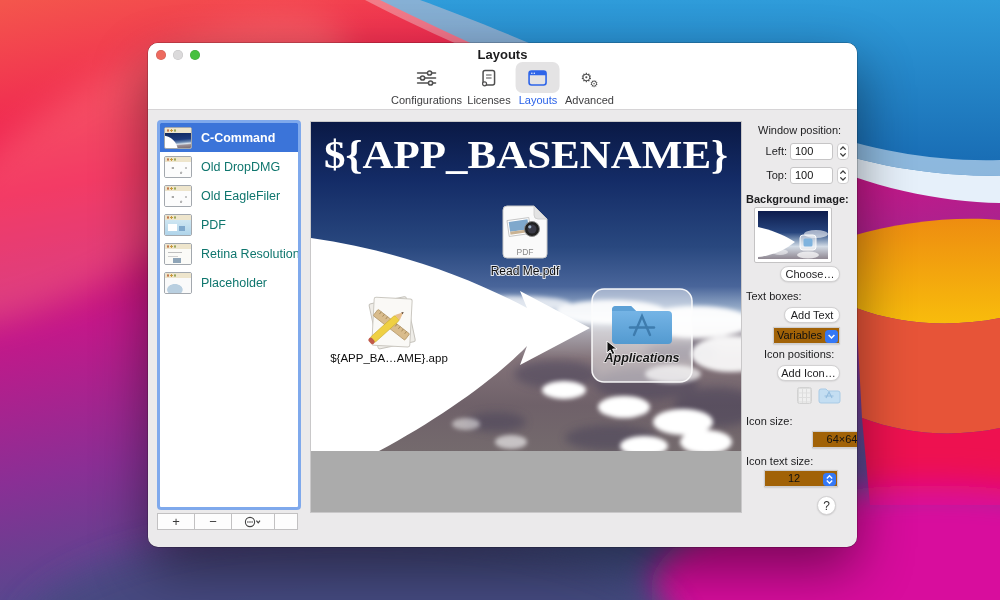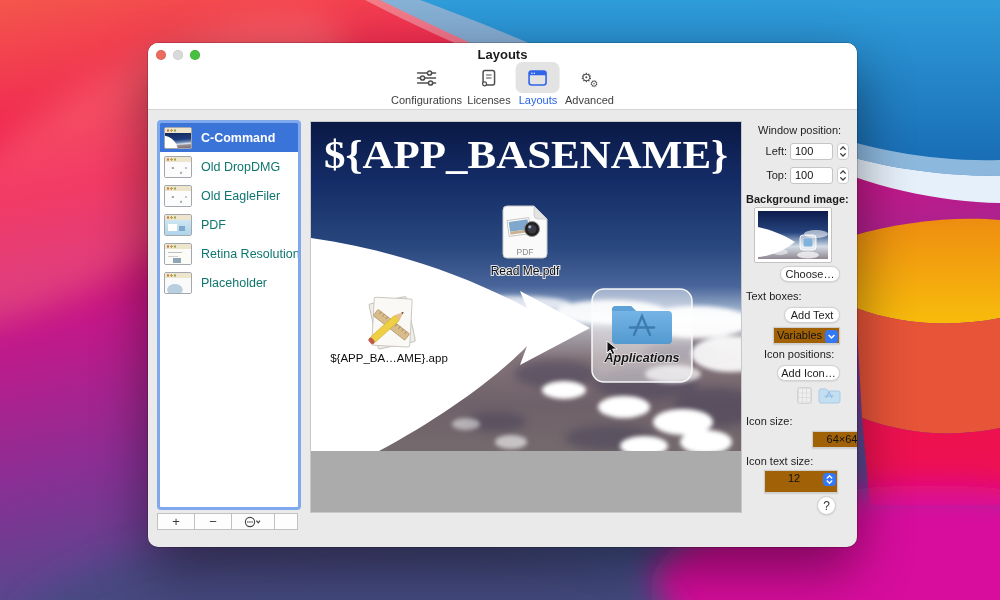--- a/index.html
+++ b/index.html
@@ -394,21 +394,21 @@
     <div class="abs popup" style="left:22px;top:309px;width:74px;height:17px;line-height:15px;padding-right:14px;margin-left:48px;">
       <span>64×64</span>
       <span class="badge">
         <svg width="13" height="13" viewBox="0 0 13 13">
             <path d="M3.8,5.4 L6.5,2.8 L9.2,5.4 M3.8,7.6 L6.5,10.2 L9.2,7.6" fill="none" stroke="#fff" stroke-width="1.4"></path>
           </svg>
       </span>
     </div>
 
     <div class="abs p-label" style="left:4px;top:333px;">Icon text size:</div>
-    <div class="abs popup" style="left:22px;top:348px;width:74px;height:23px;line-height:15px;padding-right:14px;">
+    <div class="abs popup" style="left:22px;top:348px;width:74px;height:17px;line-height:15px;padding-right:14px;">
       <span>12</span>
       <span class="badge">
         <svg width="13" height="13" viewBox="0 0 13 13">
             <path d="M3.8,5.4 L6.5,2.8 L9.2,5.4 M3.8,7.6 L6.5,10.2 L9.2,7.6" fill="none" stroke="#fff" stroke-width="1.4"></path>
           </svg>
       </span>
     </div>
 
     <div class="abs helpbtn" style="left:75px;top:374px;">?</div>
   </div>

